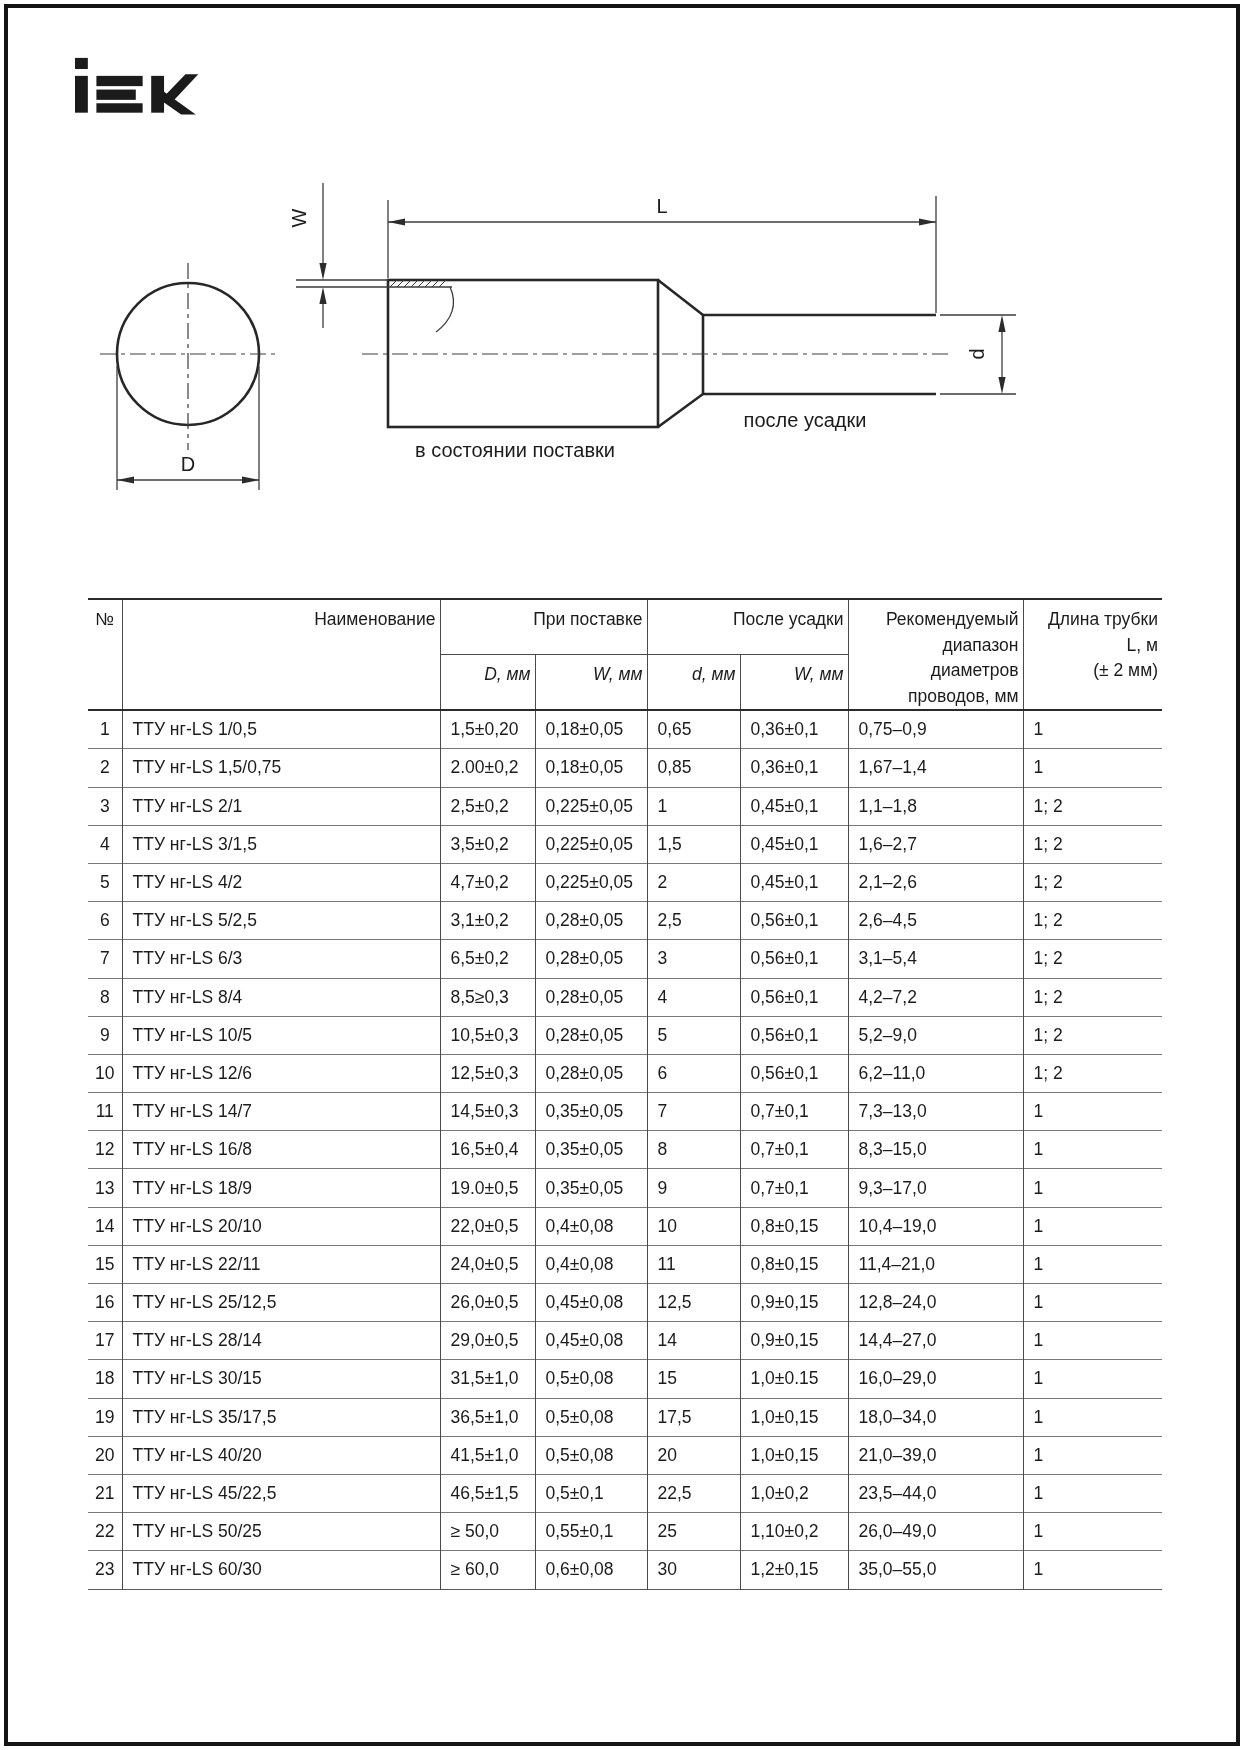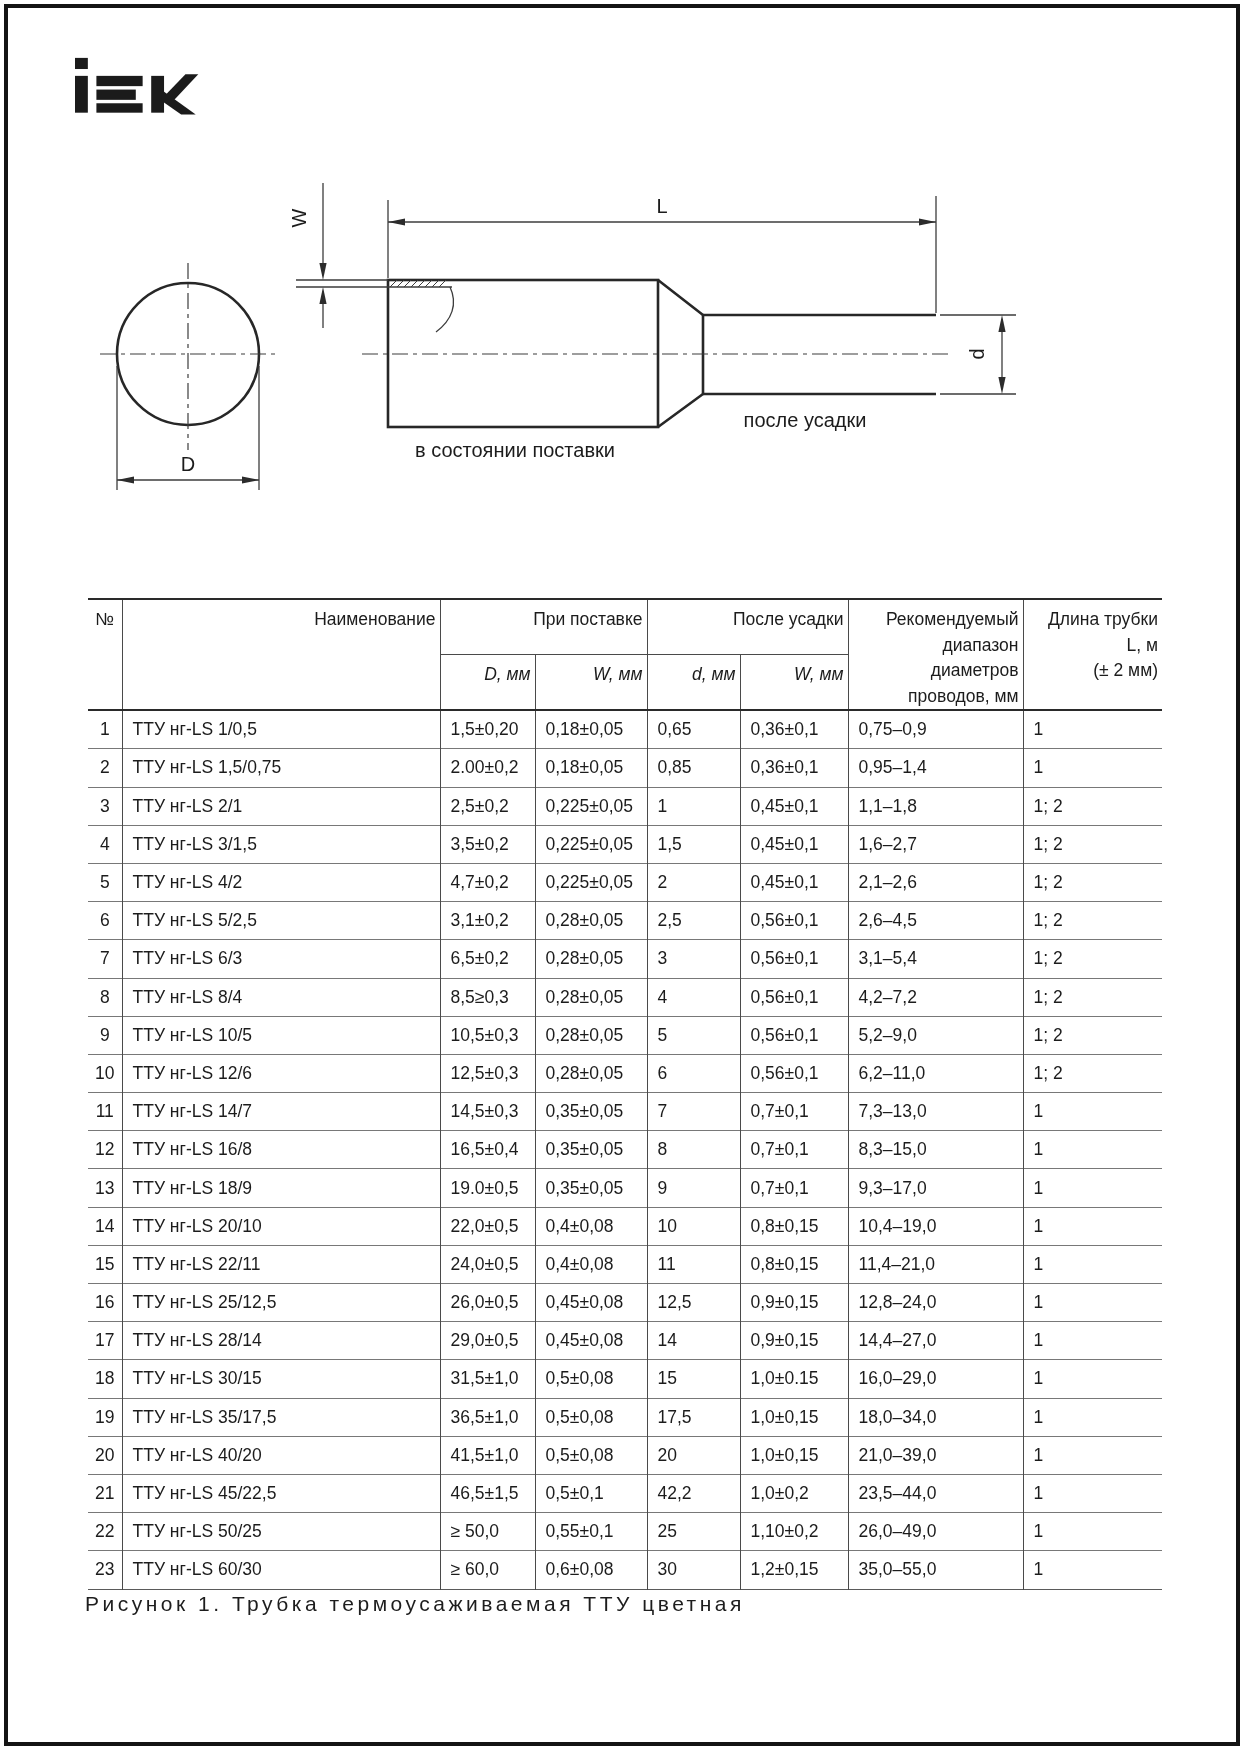--- a/index.html
+++ b/index.html
@@ -151,21 +151,21 @@
             <td>0,75–0,9</td>
             <td>1</td>
           </tr>
           <tr>
             <td class="c-num">2</td>
             <td>ТТУ нг-LS 1,5/0,75</td>
             <td>2.00±0,2</td>
             <td>0,18±0,05</td>
             <td>0,85</td>
             <td>0,36±0,1</td>
-            <td>0,95–1,4</td>
+            <td>1,67–1,4</td>
             <td>1</td>
           </tr>
           <tr>
             <td class="c-num">3</td>
             <td>ТТУ нг-LS 2/1</td>
             <td>2,5±0,2</td>
             <td>0,225±0,05</td>
             <td>1</td>
             <td>0,45±0,1</td>
             <td>1,1–1,8</td>
@@ -339,21 +339,21 @@
             <td>20</td>
             <td>1,0±0,15</td>
             <td>21,0–39,0</td>
             <td>1</td>
           </tr>
           <tr>
             <td class="c-num">21</td>
             <td>ТТУ нг-LS 45/22,5</td>
             <td>46,5±1,5</td>
             <td>0,5±0,1</td>
-            <td>42,2</td>
+            <td>22,5</td>
             <td>1,0±0,2</td>
             <td>23,5–44,0</td>
             <td>1</td>
           </tr>
           <tr>
             <td class="c-num">22</td>
             <td>ТТУ нг-LS 50/25</td>
             <td>≥ 50,0</td>
             <td>0,55±0,1</td>
             <td>25</td>
@@ -368,14 +368,13 @@
             <td>0,6±0,08</td>
             <td>30</td>
             <td>1,2±0,15</td>
             <td>35,0–55,0</td>
             <td>1</td>
           </tr>
         </tbody>
     </table>
   </div>
 
-  <div class="caption">Рисунок 1. Трубка термоусаживаемая ТТУ цветная</div>
 </div>
 
 </body></html>

